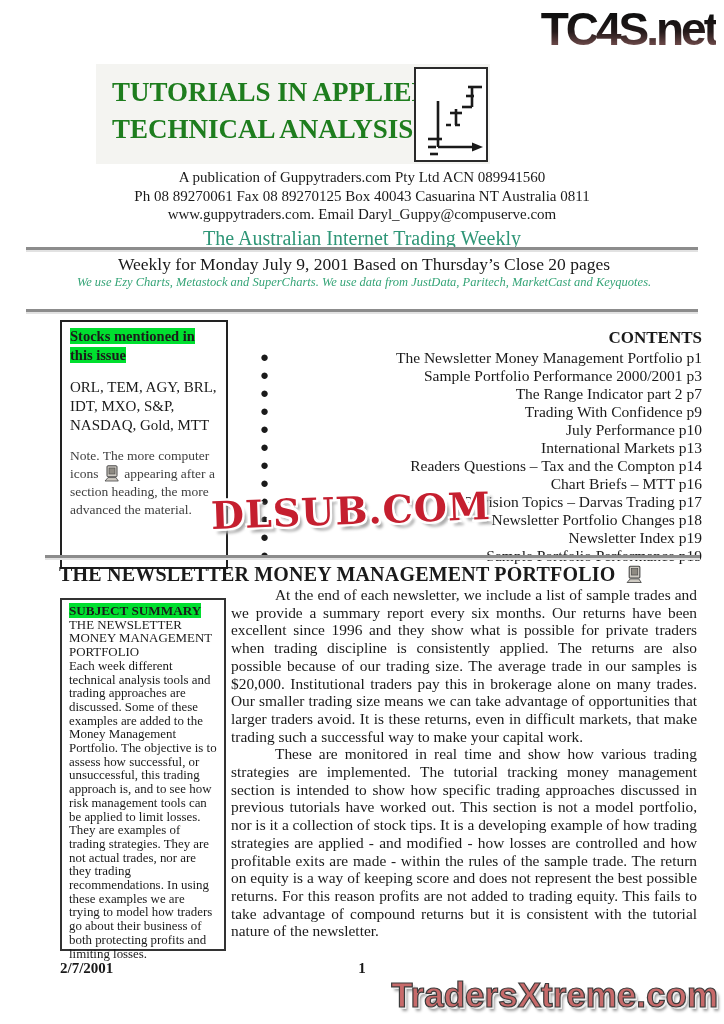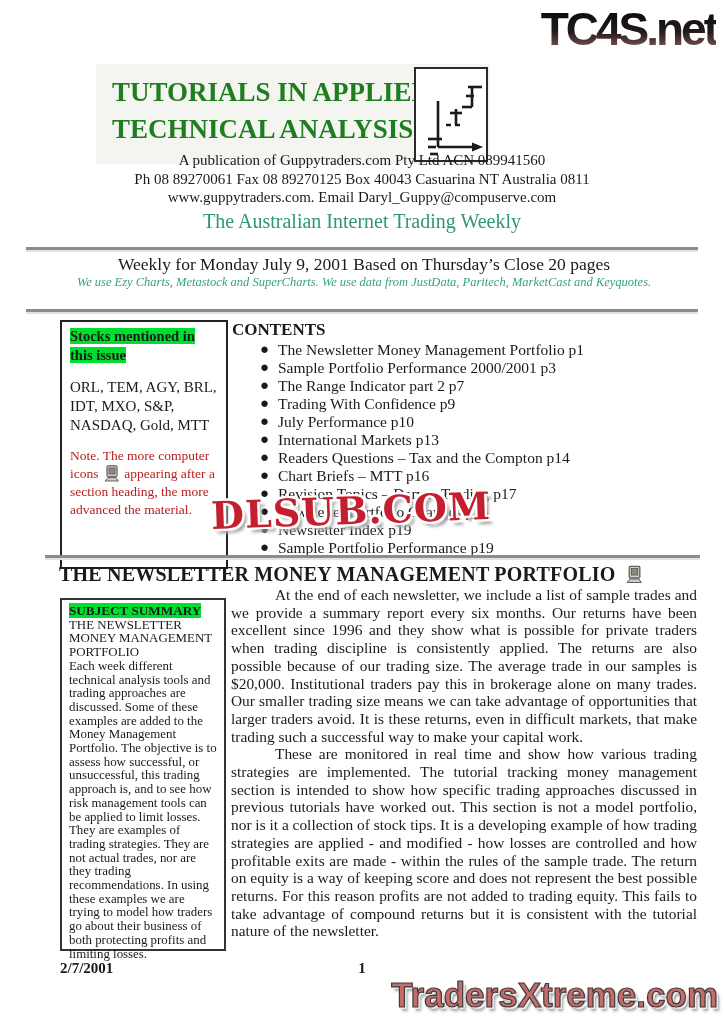--- a/index.html
+++ b/index.html
@@ -12,45 +12,45 @@
         background:linear-gradient(180deg,#101010 25%,#241a1a 55%,#8f6060 92%);
         -webkit-background-clip:text;background-clip:text;color:transparent;}
 
   
   .masthead-box{position:absolute;left:96px;top:64px;width:394px;height:100px;background:#f4f4f1;}
   .masthead-title{padding:10px 0 0 16px;font-weight:700;font-size:27px;line-height:37px;color:#1e7d1e;}
   .icon-box{position:absolute;left:414px;top:67px;width:74px;height:95px;background:#ffffff;
             border:2px solid #2a2a2a;box-sizing:border-box;}
   .icon-box svg{display:block;margin:2px auto 0;}
 
-  .pub-block{position:absolute;left:0;top:151px;width:724px;text-align:center;
+  .pub-block{position:absolute;left:0;top:168px;width:724px;text-align:center;
              font-size:15px;line-height:18.5px;}
   .tagline{font-size:20px;line-height:26px;color:#2f9677;margin-top:1px;}
 
   .rule{position:absolute;height:3px;background:#8c8c8c;box-shadow:0 2px 0 #e2e2e2;}
   .rule1{left:26px;top:247px;width:672px;}
   .rule2{left:26px;top:309px;width:672px;}
   .rule3{left:45px;top:555px;width:655px;}
 
   .issue-block{position:absolute;left:0;top:254px;width:704px;text-align:center;margin-left:12px;}
   .weekly{font-size:17.5px;line-height:20px;}
   .contrib{font-size:17.5px;line-height:20px;font-style:italic;}
   .tools{font-size:12.5px;line-height:16px;font-style:italic;color:#35a477;}
 
   
   .stocks-box{position:absolute;left:60px;top:320px;width:168px;height:249px;border:2px solid #222;
               box-sizing:border-box;padding:5px 8px;}
   .hl{background:#00df2f;font-weight:700;}
   .stocks-head{font-size:14.5px;line-height:19px;}
   .stocks-list{margin:13px 0 0 0;font-size:15px;line-height:19px;}
-  .stocks-note{margin:12px 0 0 0;font-size:13.5px;line-height:18px;color:#b91c1c;}
+  .stocks-note{margin:12px 0 0 0;font-size:13.5px;line-height:18px;color:#404040;}
   .stocks-note svg{vertical-align:-4px;margin:0 2px;}
 
   
-  .contents{position:absolute;left:232px;top:320px;width:470px;}
+  .contents{position:absolute;left:232px;top:328px;width:470px;text-align:right;}
   .contents-heading{font-weight:700;font-size:17px;line-height:19px;}
   .contents ul{list-style:none;margin:2px 0 0 0;padding:0;}
   .contents li{position:relative;padding-left:46px;font-size:15.5px;line-height:18px;}
   .contents .bullet{position:absolute;left:28px;top:-1px;font-size:15px;}
 
   
   .dlsub{position:absolute;left:211px;top:488px;transform:rotate(-2deg);
          font-family:"DejaVu Serif",serif;font-weight:900;font-size:38px;letter-spacing:1px;
          color:#c51f2f;
          text-shadow:-2px -2px 0 #fff,2px -2px 0 #fff,-2px 2px 0 #fff,2px 2px 0 #fff,

